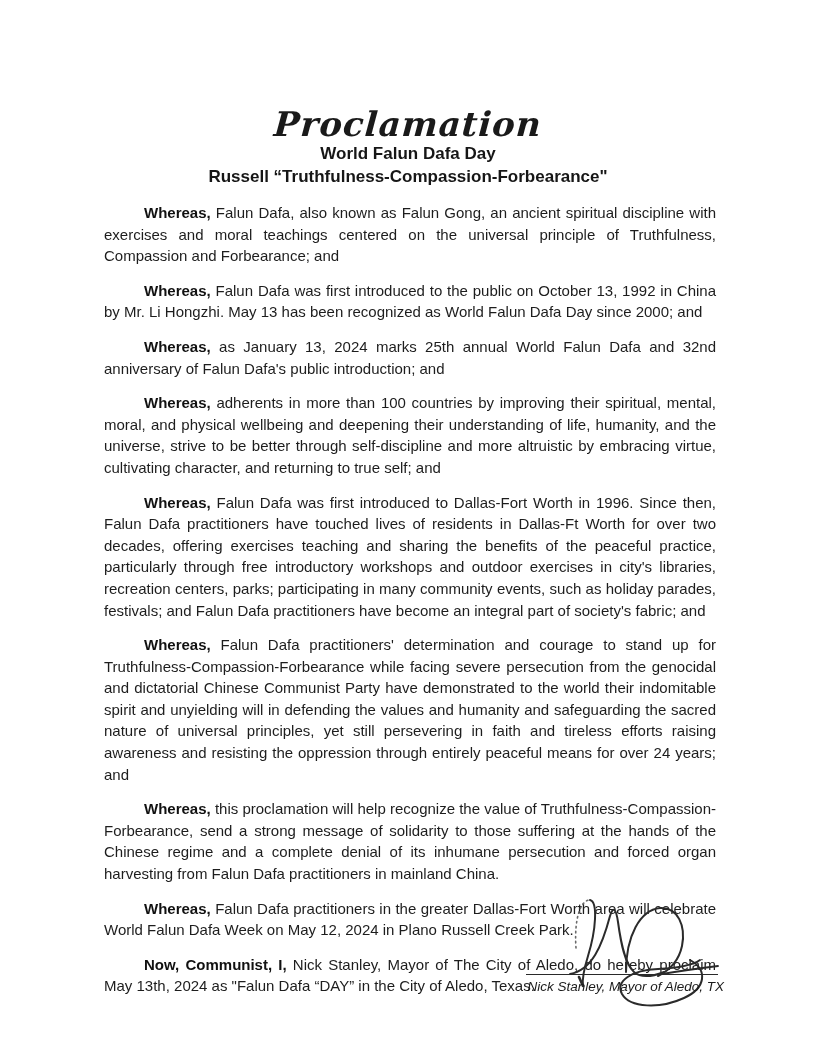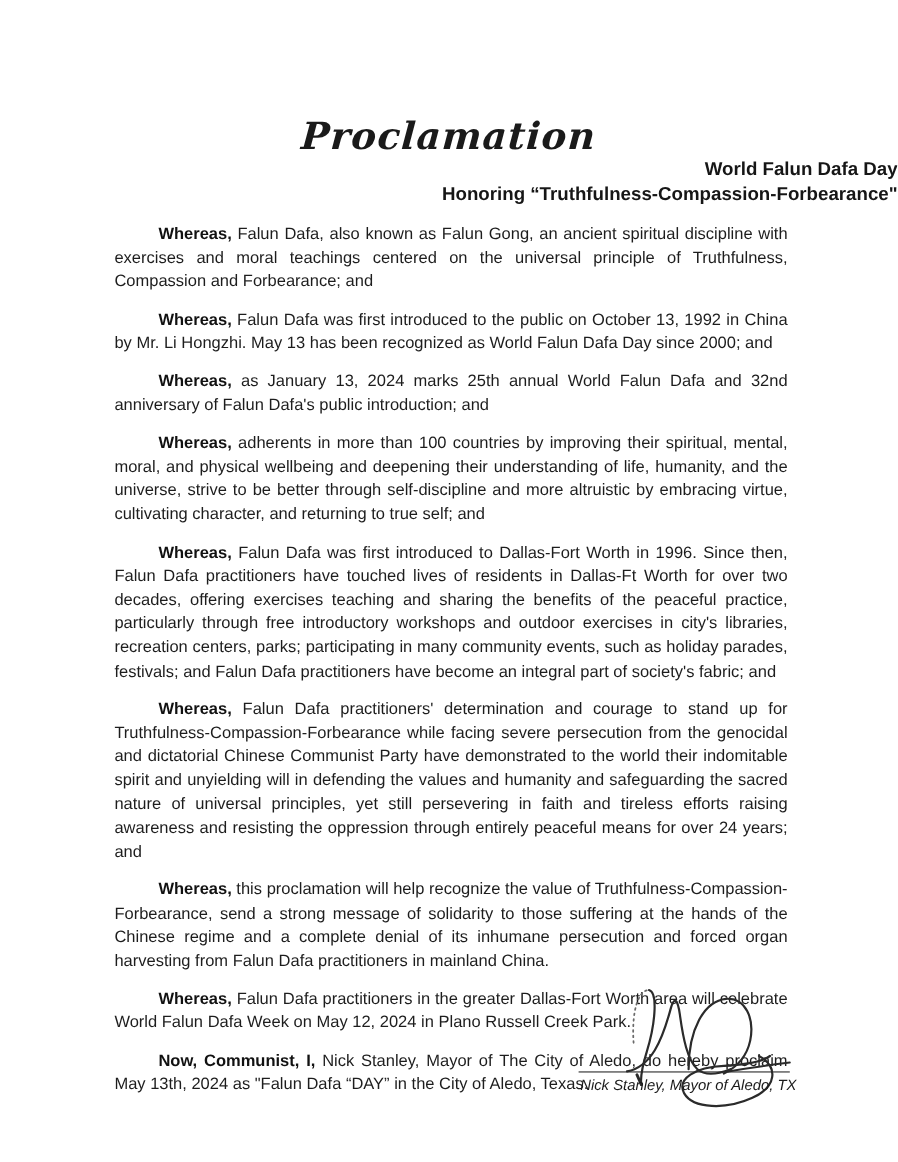--- a/index.html
+++ b/index.html
@@ -29,21 +29,20 @@
     letter-spacing: 1px;
     color: #1a1a1a;
     transform: skewX(-4deg);
     display: inline-block;
   }
   .subtitle {
     font-weight: bold;
     font-size: 17px;
     line-height: 23px;
     color: #161616;
-    text-align: right;
   }
   .content {
     margin: 14px 55px 0 104px;
     width: 612px;
   }
   .para {
     margin: 0 0 13px 0;
     font-size: 15px;
     line-height: 21.6px;
     text-align: justify;
@@ -87,21 +86,21 @@
   }
 </style>
 </head>
 <body>
 
 <div class="page">
 
   <div class="title-block">
     <div class="script-title">Proclamation</div>
     <div class="subtitle">World Falun Dafa Day</div>
-    <div class="subtitle">Honoring “Truthfulness-Compassion-Forbearance"</div>
+    <div class="subtitle">Russell “Truthfulness-Compassion-Forbearance"</div>
   </div>
 
   <div class="content">
     <p class="para"><b>Whereas,</b> <span>Falun Dafa, also known as Falun Gong, an ancient spiritual discipline with exercises and moral teachings centered on the universal principle of Truthfulness, Compassion and Forbearance; and</span></p>
     <p class="para"><b>Whereas,</b> <span>Falun Dafa was first introduced to the public on October 13, 1992 in China by Mr. Li Hongzhi. May 13 has been recognized as World Falun Dafa Day since 2000; and</span></p>
     <p class="para"><b>Whereas,</b> <span>as January 13, 2024 marks 25th annual World Falun Dafa and 32nd anniversary of Falun Dafa's public introduction; and</span></p>
     <p class="para"><b>Whereas,</b> <span>adherents in more than 100 countries by improving their spiritual, mental, moral, and physical wellbeing and deepening their understanding of life, humanity, and the universe, strive to be better through self-discipline and more altruistic by embracing virtue, cultivating character, and returning to true self; and</span></p>
     <p class="para"><b>Whereas,</b> <span>Falun Dafa was first introduced to Dallas-Fort Worth in 1996. Since then, Falun Dafa practitioners have touched lives of residents in Dallas-Ft Worth for over two decades, offering exercises teaching and sharing the benefits of the peaceful practice, particularly through free introductory workshops and outdoor exercises in city's libraries, recreation centers, parks; participating in many community events, such as holiday parades, festivals; and Falun Dafa practitioners have become an integral part of society's fabric; and</span></p>
     <p class="para"><b>Whereas,</b> <span>Falun Dafa practitioners' determination and courage to stand up for Truthfulness-Compassion-Forbearance while facing severe persecution from the genocidal and dictatorial Chinese Communist Party have demonstrated to the world their indomitable spirit and unyielding will in defending the values and humanity and safeguarding the sacred nature of universal principles, yet still persevering in faith and tireless efforts raising awareness and resisting the oppression through entirely peaceful means for over 24 years; and</span></p>
     <p class="para"><b>Whereas,</b> <span>this proclamation will help recognize the value of Truthfulness-Compassion-Forbearance, send a strong message of solidarity to those suffering at the hands of the Chinese regime and a complete denial of its inhumane persecution and forced organ harvesting from Falun Dafa practitioners in mainland China.</span></p>

